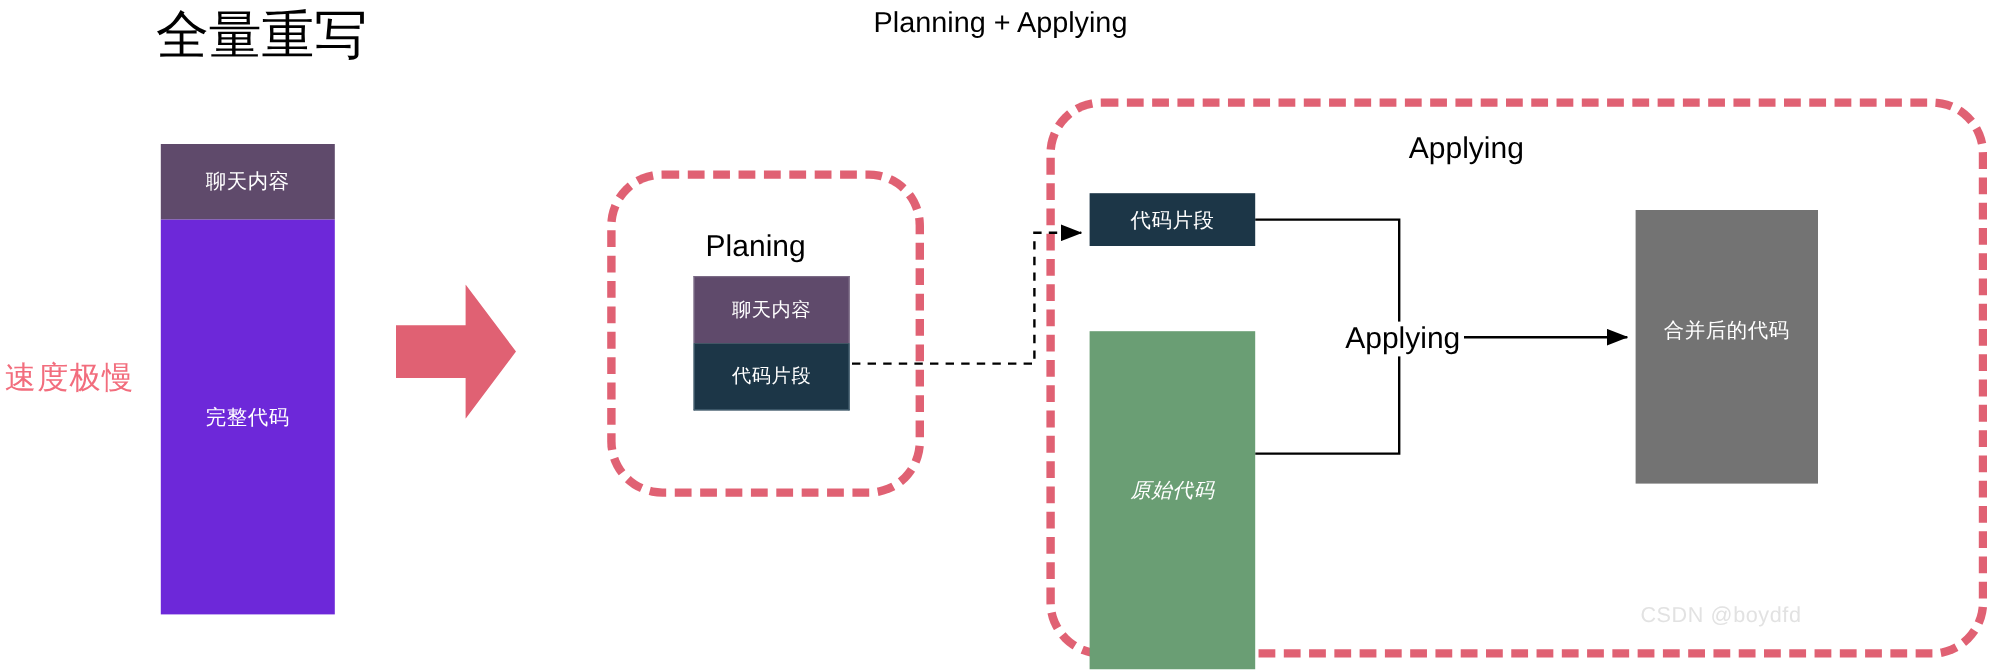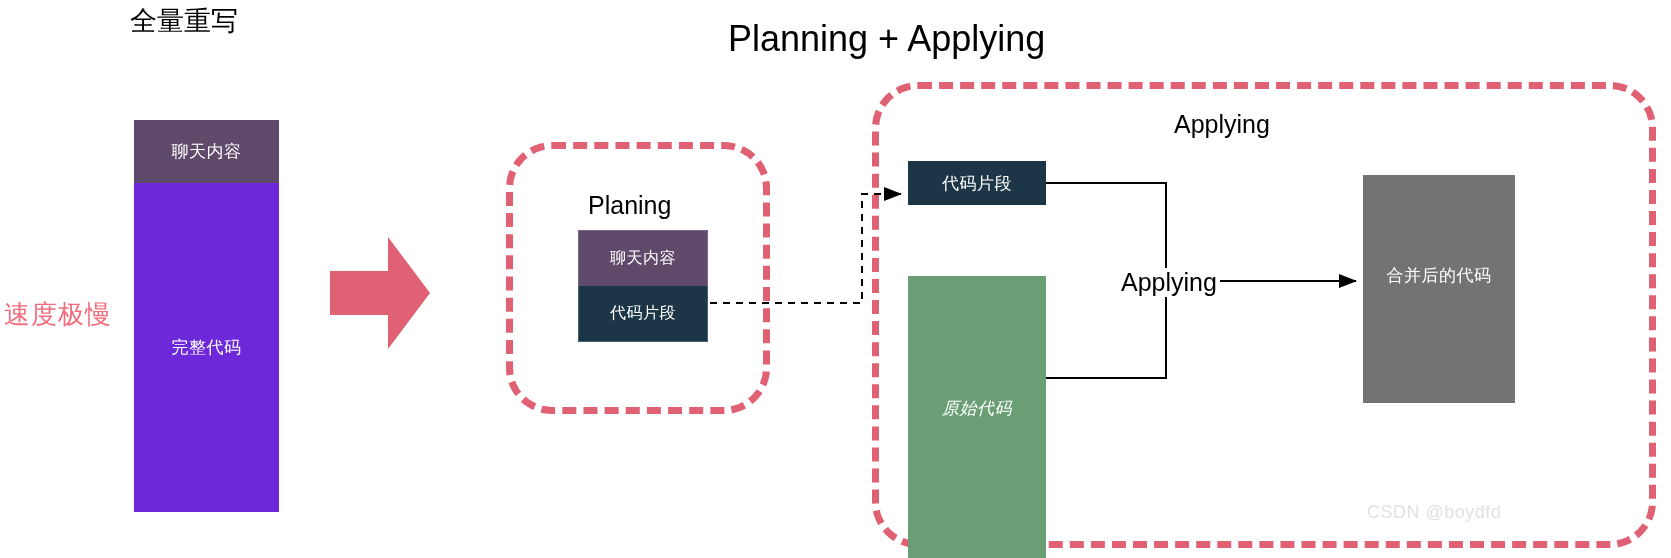--- a/index.html
+++ b/index.html
@@ -14,28 +14,28 @@
     position: relative;
     width: 1671px;
     height: 558px;
     background: #ffffff;
     overflow: hidden;
   }
   .abs { position: absolute; }
 
   
   .title {
-    font-size: 27px;
+    font-size: 44px;
     color: #000000;
     font-weight: normal;
     white-space: nowrap;
     line-height: 1;
   }
   #title-left  { left: 130px;  top: 8px; }
-  #title-right { left: 728px;  top: 21px; font-size: 36px; }
+  #title-right { left: 728px;  top: 8px; font-size: 24px; }
 
   
   #left-stack {
     left: 134px; top: 120px;
     width: 145px; height: 392px;
   }
   .stack-seg {
     position: absolute;
     left: 0; width: 100%;
     box-sizing: border-box;

